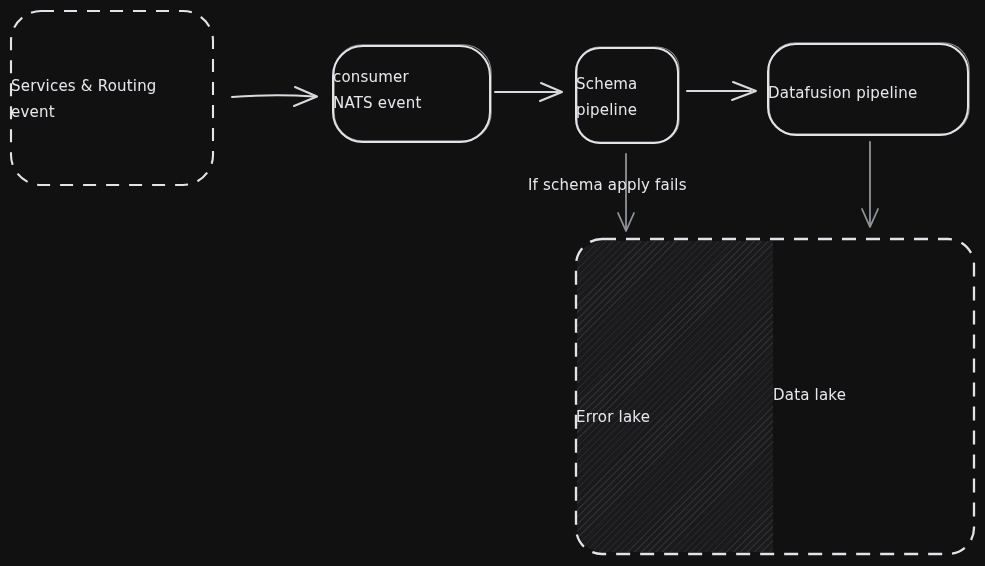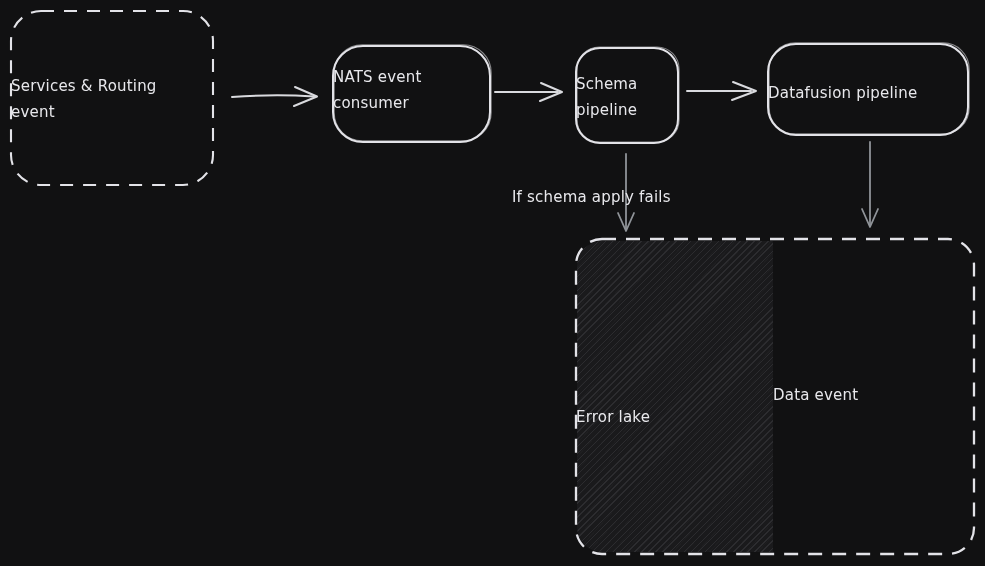--- a/index.html
+++ b/index.html
@@ -104,30 +104,30 @@
     <path class="arrow dim" d="M870 142 L870 225"></path>
     <path class="arrow dim" d="M862 209 L870 227 L878 209"></path>
   </svg>
 
   <div class="label" style="left:11px; top:73px; width:202px;">
     <span>Services &amp; Routing</span>
     <span>event</span>
   </div>
 
   <div class="label" style="left:333px; top:64px; width:157px;">
+    <span>consumer</span>
     <span>NATS event</span>
-    <span>consumer</span>
   </div>
 
   <div class="label" style="left:576px; top:71px; width:102px;">
     <span>Schema</span>
     <span>pipeline</span>
   </div>
 
   <div class="label" style="left:768px; top:80px; width:228px;">Datafusion pipeline</div>
 
-  <div class="label" style="left:512px; top:172px; width:240px;margin-top:12px;">If schema apply fails</div>
+  <div class="label" style="left:528px; top:172px; width:240px;">If schema apply fails</div>
 
   <div class="label" style="left:576px; top:404px; width:197px;">Error lake</div>
 
-  <div class="label" style="left:773px; top:382px; width:202px;">Data event</div>
+  <div class="label" style="left:773px; top:382px; width:202px;">Data lake</div>
 
 </div>
 
 </body></html>

